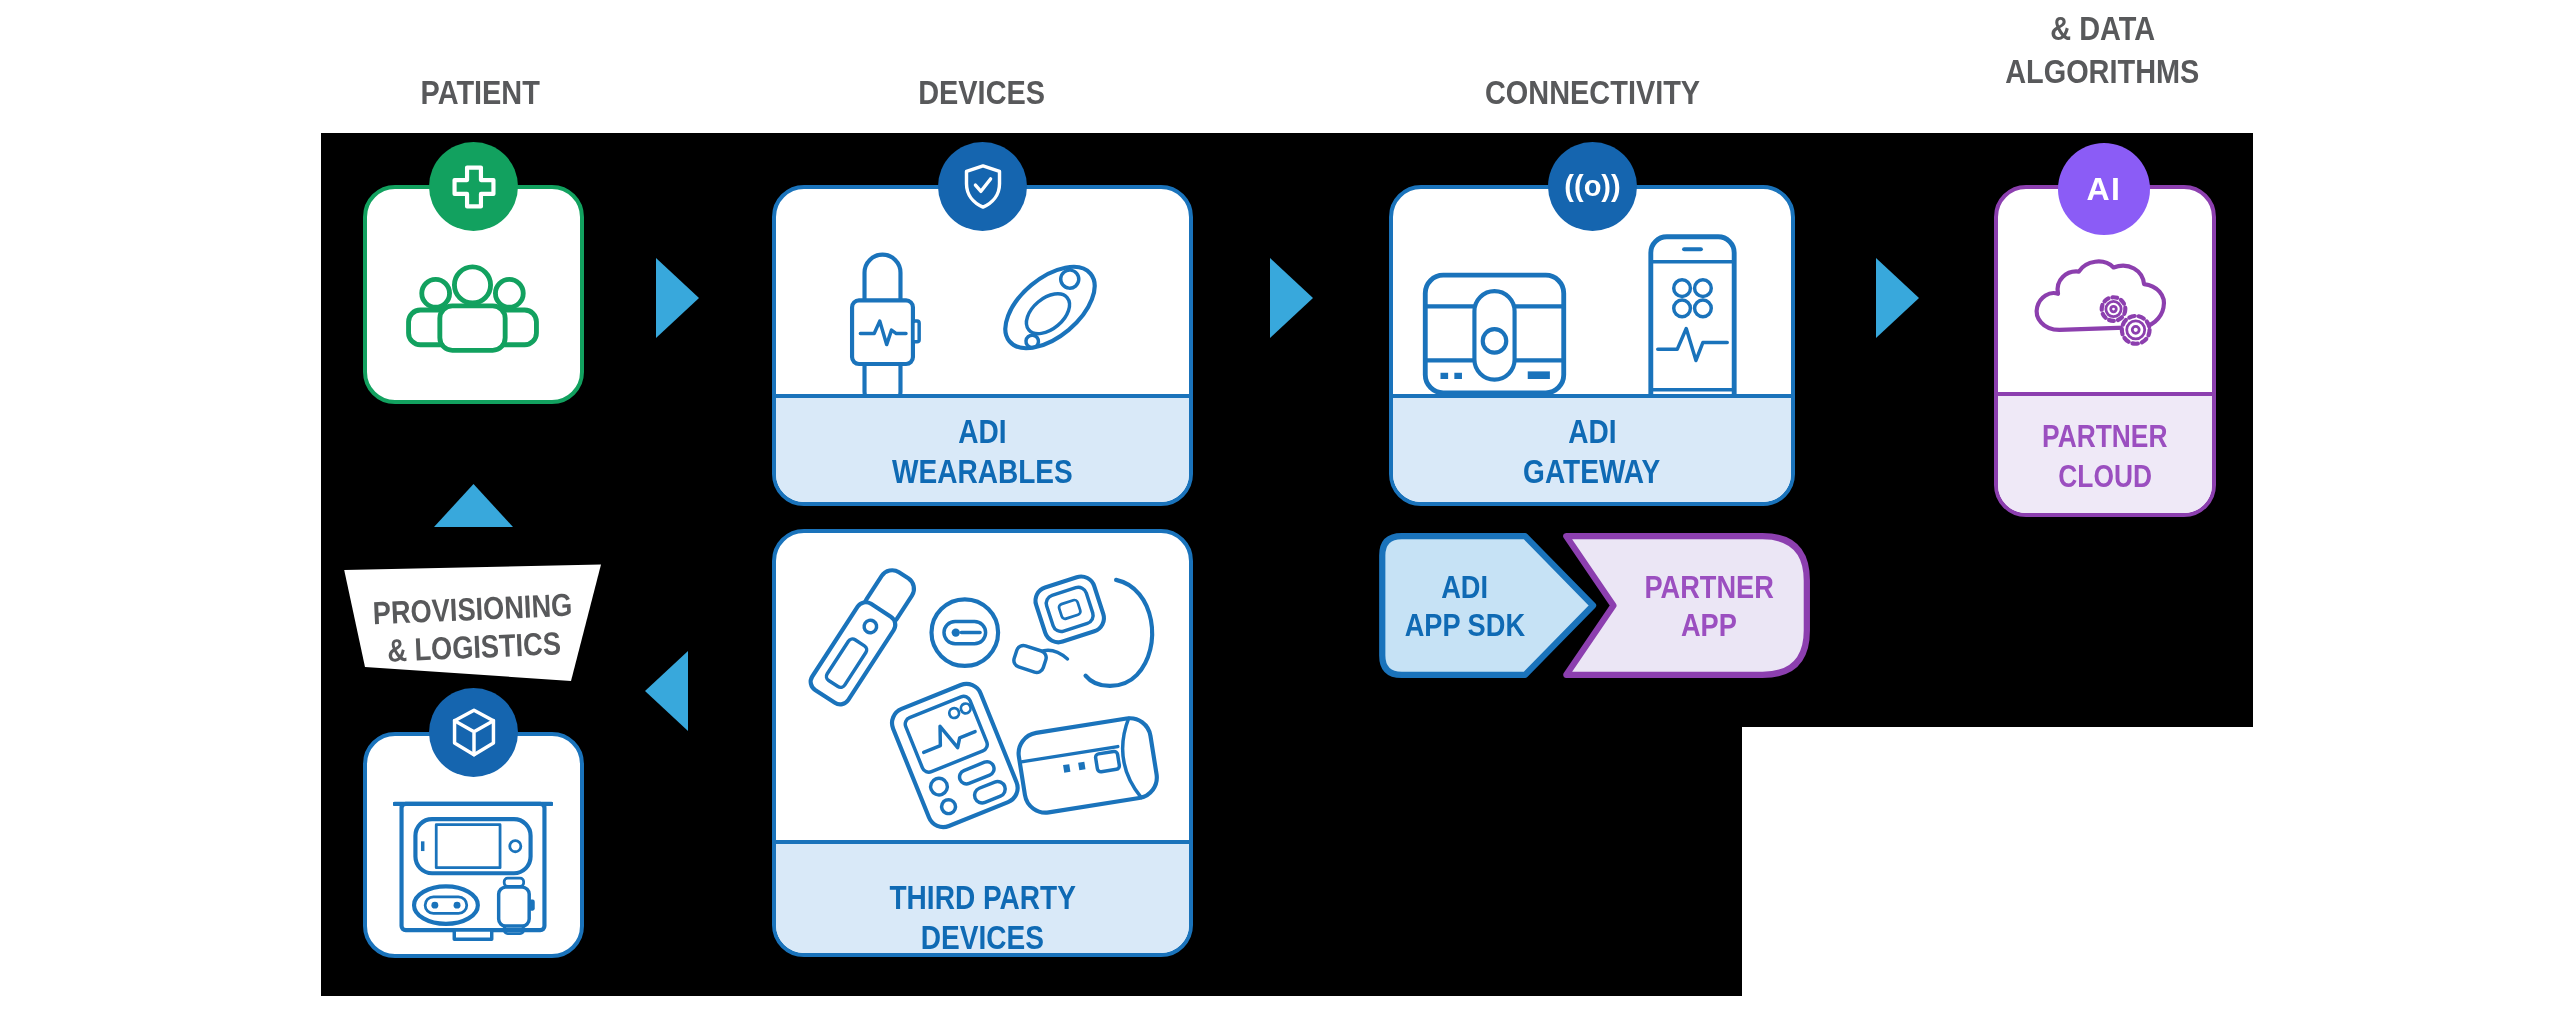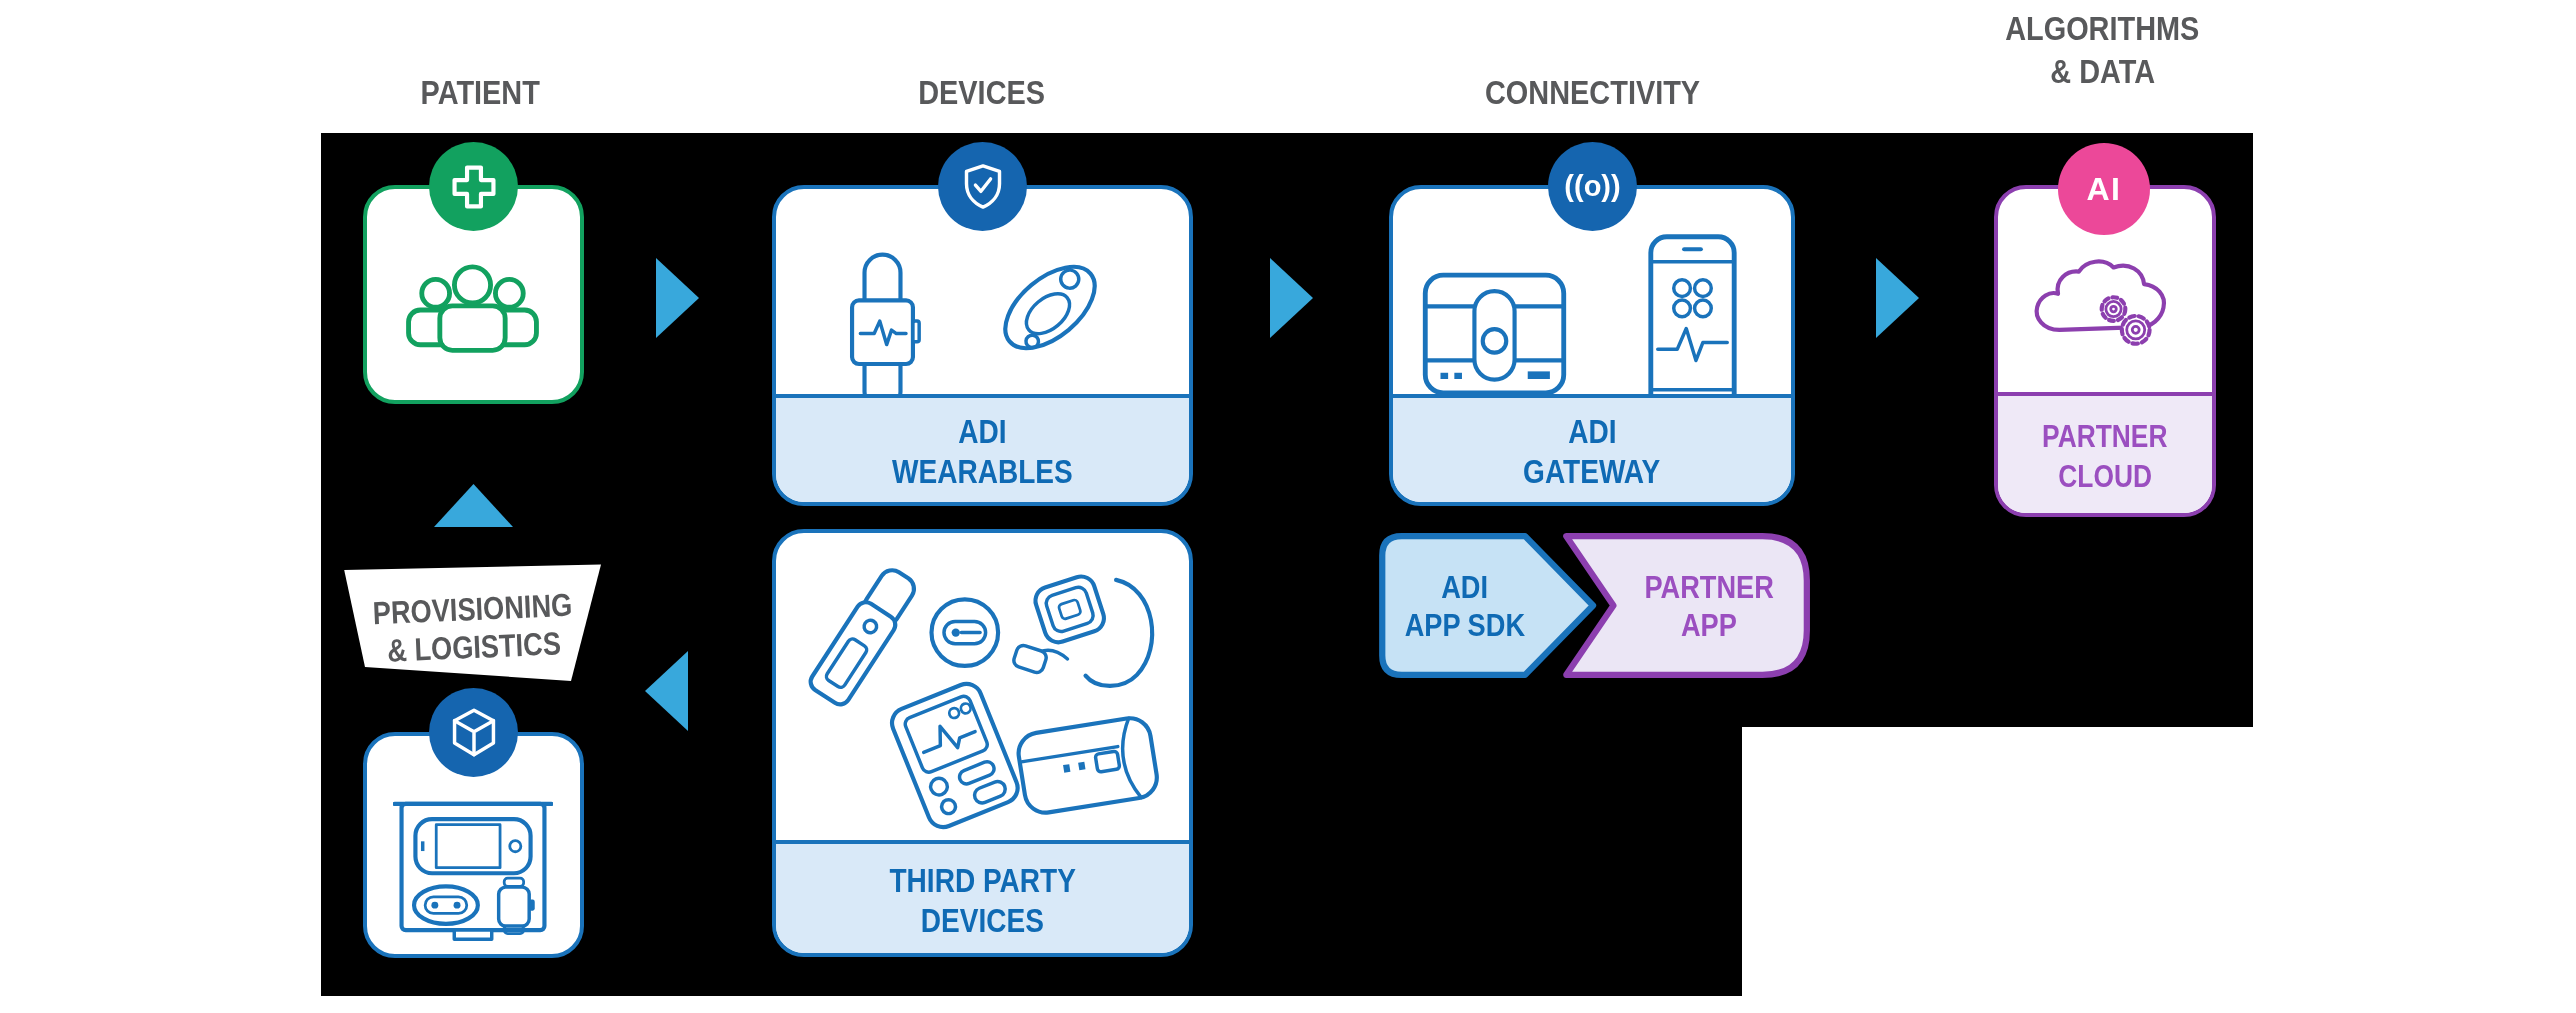--- a/index.html
+++ b/index.html
@@ -34,22 +34,22 @@
   <div class="hdr" style="left:376px;top:71px;width:208px;">
     <span class="cx">PATIENT</span>
   </div>
   <div class="hdr" style="left:878px;top:71px;width:208px;">
     <span class="cx">DEVICES</span>
   </div>
   <div class="hdr" style="left:1454px;top:71px;width:278px;text-align:center;">
     <span class="cx">CONNECTIVITY</span>
   </div>
   <div class="hdr" style="left:1950px;top:7px;width:305px;">
+    <div><span class="cx">&amp; DATA</span></div>
     <div><span class="cx">ALGORITHMS</span></div>
-    <div><span class="cx">&amp; DATA</span></div>
   </div>
 
   <div class="box" style="left:363px;top:185px;width:221px;height:219px;border-color:#12A15F;">
     <span>
       <svg style="position:absolute;left:36px;top:75px;" width="139" height="92" viewBox="0 0 200 132" fill="#fff" stroke="#12A15F" stroke-width="7">
         <circle cx="47" cy="42" r="20"></circle>
         <circle cx="153" cy="42" r="20"></circle>
         <rect x="8" y="66" width="78" height="50" rx="17"></rect>
         <rect x="114" y="66" width="78" height="50" rx="17"></rect>
         <rect x="53" y="60" width="94" height="64" rx="18"></rect>
@@ -181,21 +181,21 @@
       </g>
       <g transform="translate(448,332) rotate(-9)">
         <rect x="-105" y="-58" width="192" height="116" rx="30" stroke-width="6"></rect>
         <path d="M 60 -58 C 38 -20 38 20 60 58" fill="none" stroke-width="5"></path>
         <path d="M -105 -20 H 38" fill="none" stroke-width="5"></path>
         <rect x="-44" y="-6" width="9" height="11" fill="#1A73BB" stroke="none"></rect>
         <rect x="-22" y="-6" width="9" height="11" fill="#1A73BB" stroke="none"></rect>
         <rect x="4" y="-14" width="32" height="26" rx="5" fill="none" stroke-width="5"></rect>
       </g>
     </svg>
-    <div class="lbl" style="top:307px;">
+    <div class="lbl" style="top:307px;justify-content:flex-end;">
       <div><span class="cx">THIRD PARTY</span></div>
       <div><span class="cx">DEVICES</span></div>
     </div>
   </div>
 
   <div class="box" style="left:363px;top:732px;width:221px;height:226px;">
     <span>
       <svg style="position:absolute;left:26px;top:54px;" width="160" height="154" viewBox="0 0 230 222" fill="#fff" stroke="#1A73BB" stroke-linejoin="round" stroke-linecap="round">
         <rect x="12" y="20" width="206" height="182" rx="6" fill="none" stroke-width="6"></rect>
         <path d="M2 20 H228" stroke-width="6"></path>
@@ -265,21 +265,21 @@
         <path d="M32 4 L56 12 V30 C56 46 46 58 32 64 C18 58 8 46 8 30 V12 Z"></path>
         <path d="M21 32 L29 41 L43 23"></path>
       </svg>
     </span>
   </div>
 
   <div class="badge" style="left:1548px;top:142px;width:89px;height:89px;background:#1565AF;">
     <span class="badge-glyph" style="font-size:29px;">((o))</span>
   </div>
 
-  <div class="badge" style="left:2058px;top:143px;width:92px;height:92px;background:#ec4899;">
+  <div class="badge" style="left:2058px;top:143px;width:92px;height:92px;background:#8b5cf6;">
     <span class="badge-glyph" style="font-size:32px;letter-spacing:1.4px;">AI</span>
   </div>
 
   <div class="badge" style="left:429px;top:688px;width:89px;height:89px;background:#1565AF;">
     <span>
       <svg width="50" height="53" viewBox="0 0 72 76" fill="none" stroke="#fff" stroke-width="5" stroke-linejoin="round" stroke-linecap="round">
         <path d="M36 6 L64 21 V53 L36 70 L8 53 V21 Z"></path>
         <path d="M8 21 L36 37 L64 21 M36 37 V70"></path>
       </svg>
     </span>

